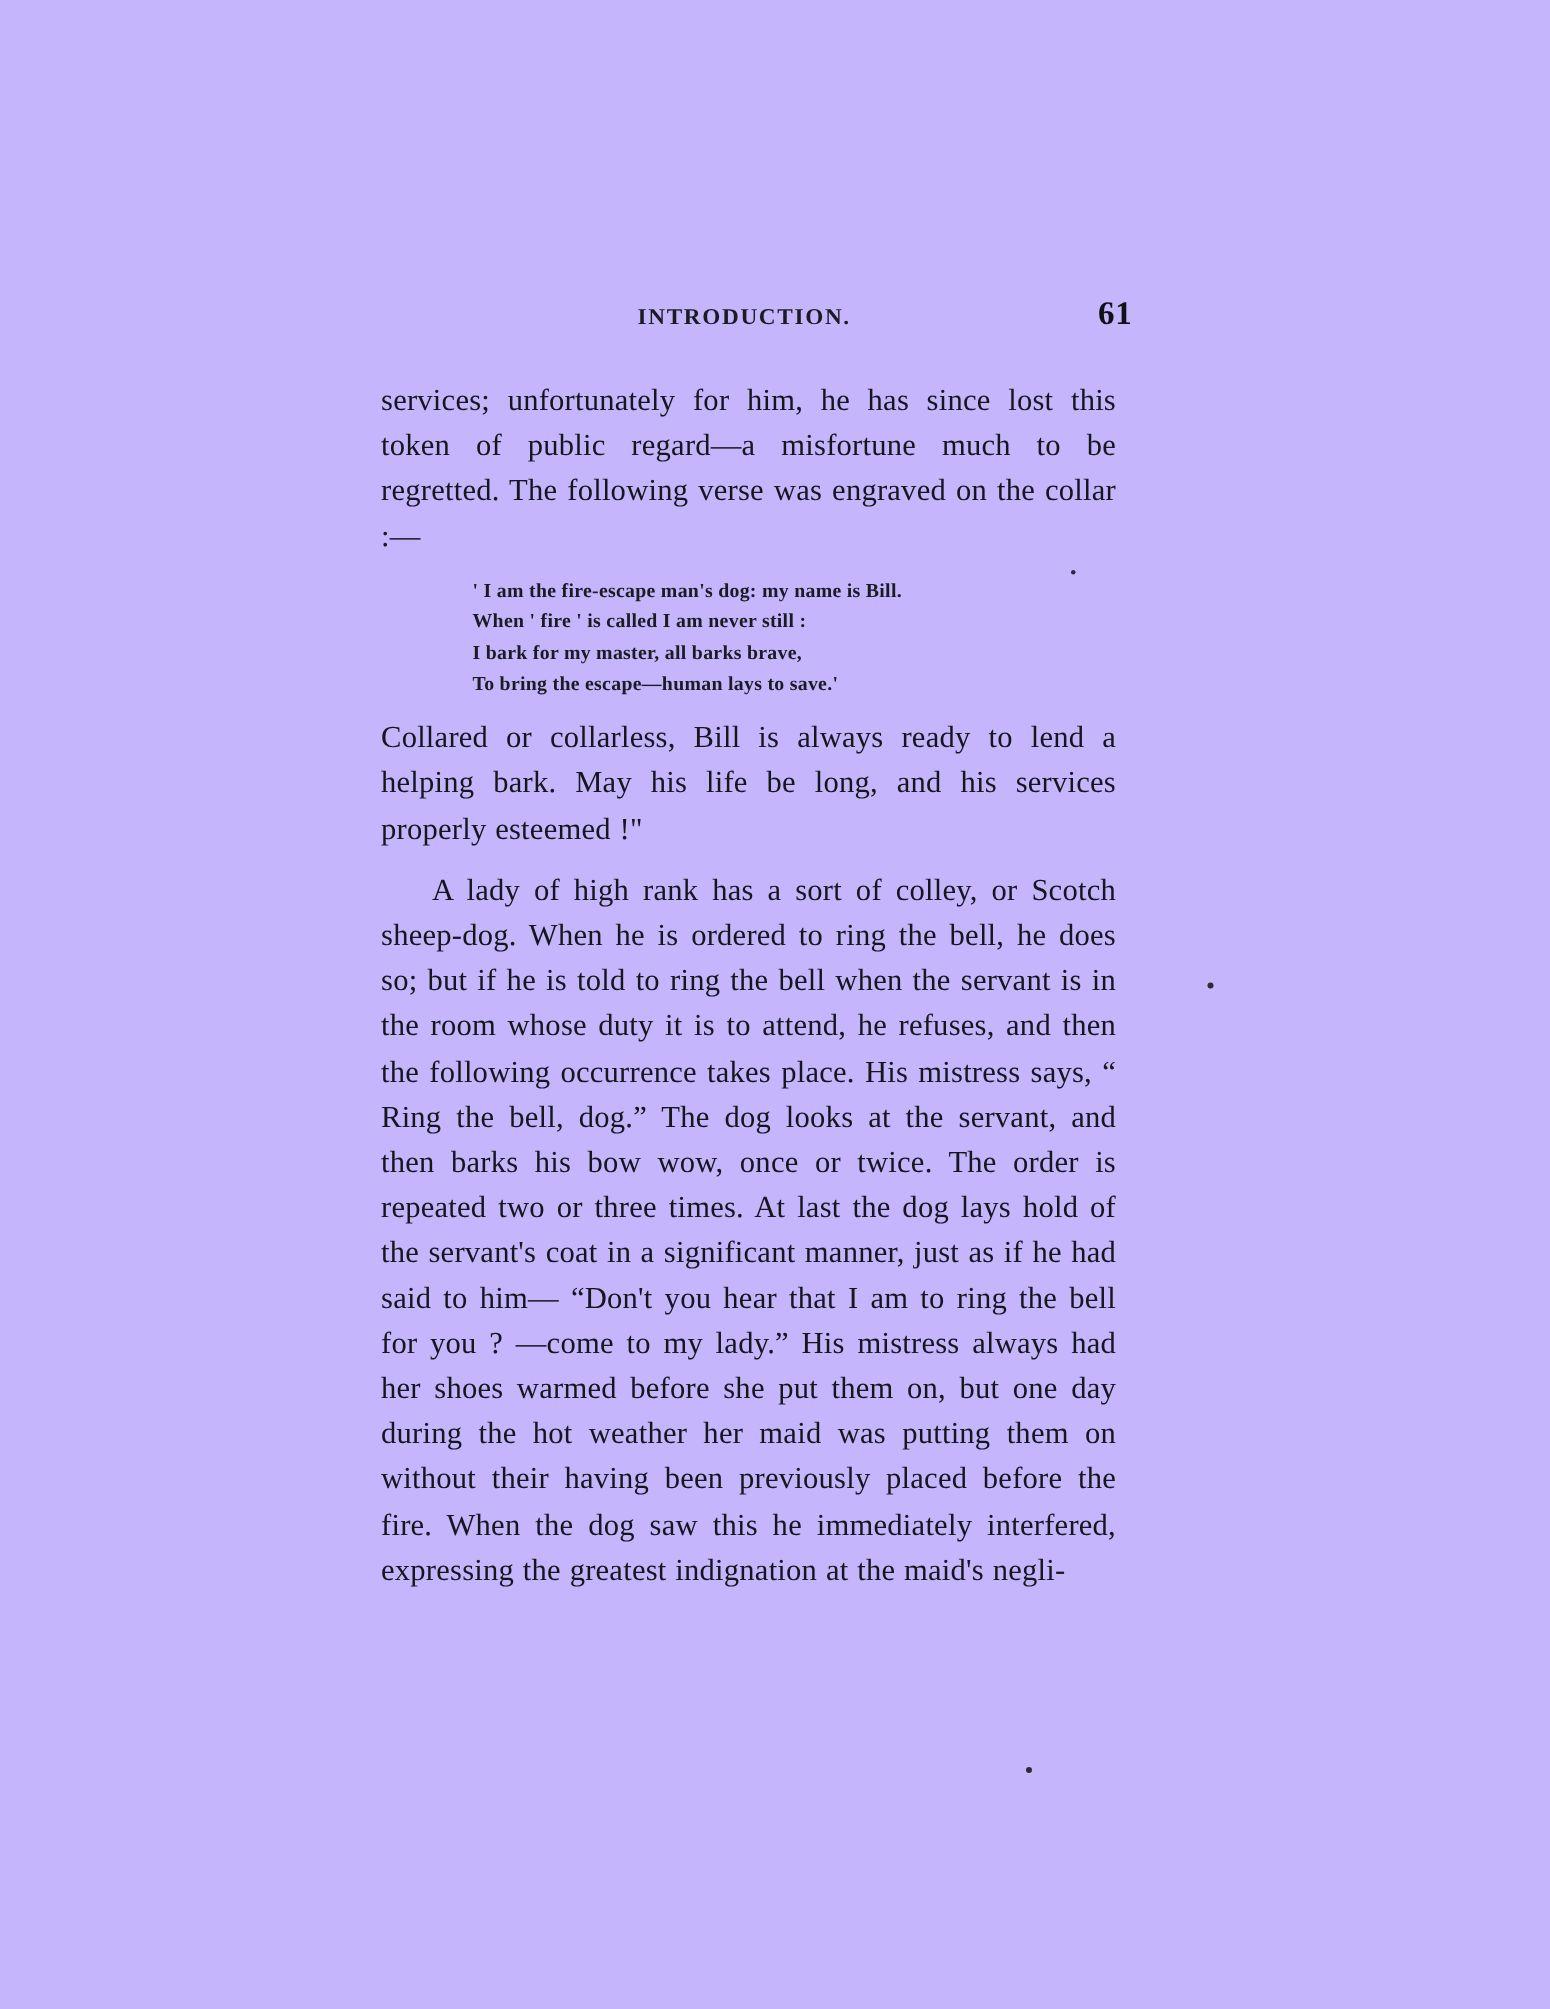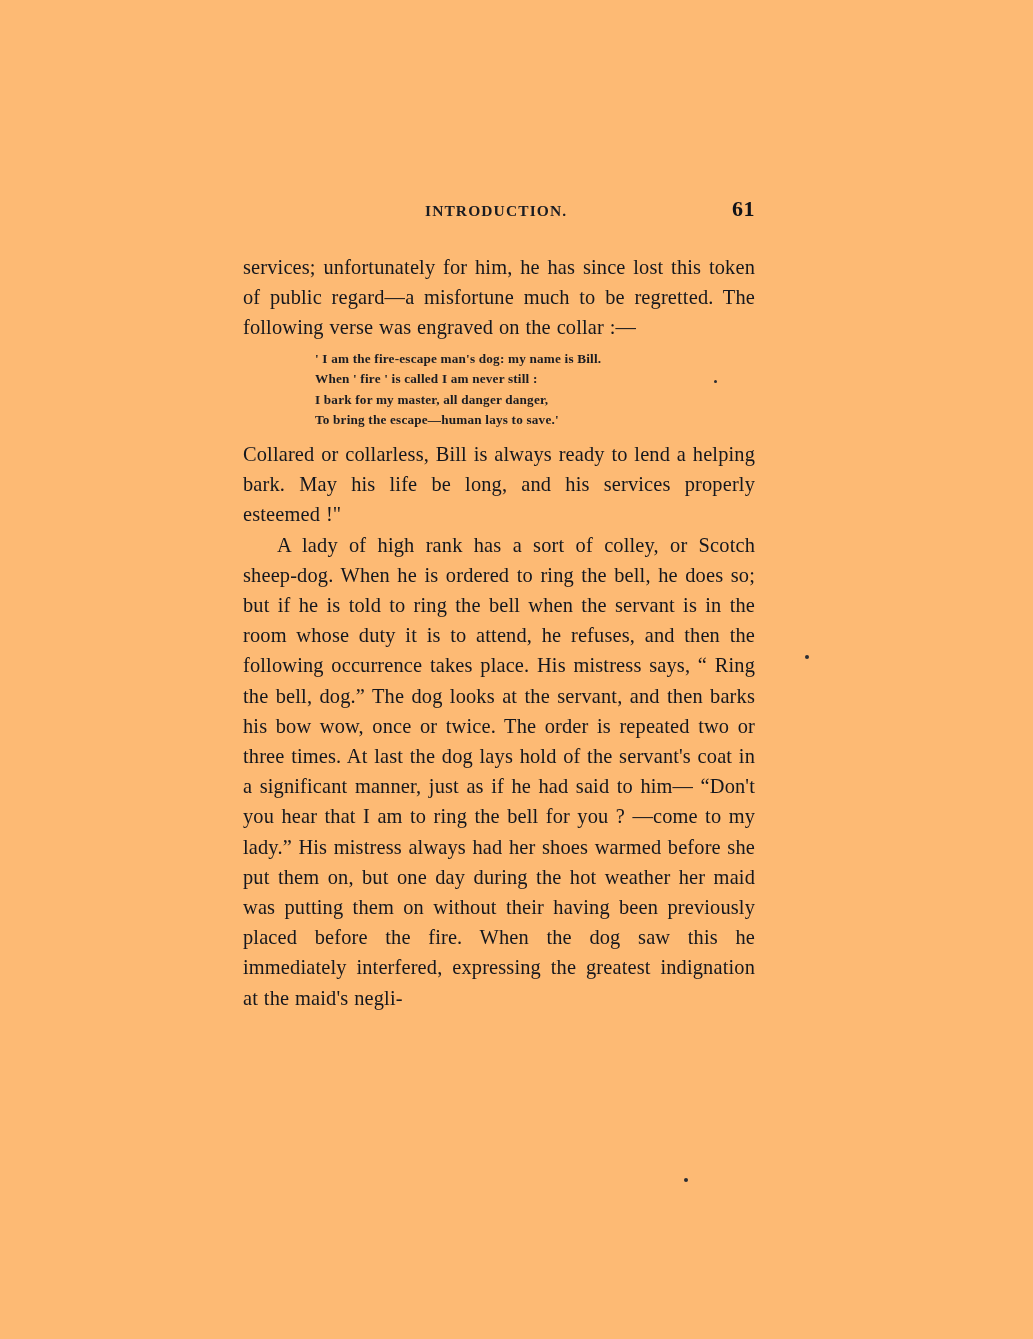--- a/index.html
+++ b/index.html
@@ -15,21 +15,21 @@
     color: #14161c;
     overflow: hidden;
   }
 
   .page {
     position: absolute;
     left: 0;
     top: 0;
     width: 1033px;
     height: 1339px;
-    background: #fdba74;
+    background: #c4b5fd;
   }
 
   .content {
     position: absolute;
     left: 243px;
     top: 196px;
     width: 512px;
   }
 
   .running-head {
@@ -53,21 +53,21 @@
 
   .folio {
     font-family: "Liberation Serif", serif;
     font-size: 22px;
     font-weight: 700;
     color: #101218;
     letter-spacing: 0.5px;
   }
 
   p.body-par {
-    margin: 0;
+    margin: 11px;
     font-size: 20.4px;
     line-height: 30.2px;
     text-align: justify;
     text-justify: inter-word;
     color: #15171d;
     letter-spacing: 0.15px;
     word-spacing: 0.6px;
   }
 
   p.indent {
@@ -114,21 +114,21 @@
     <div class="running-head">
       <span class="head-title">INTRODUCTION.</span>
       <span class="folio">61</span>
     </div>
 
     <p class="body-par">services; unfortunately for him, he has since lost this token of public regard—a misfortune much to be regretted.   The following verse was engraved on the collar :—</p>
 
     <div class="verse">
       <div>' I am the fire-escape man's dog: my name is Bill.</div>
       <div>When ' fire ' is called I am never still :</div>
-      <div>I bark for my master, all danger danger,</div>
+      <div>I bark for my master, all barks brave,</div>
       <div>To bring the escape—human lays to save.'</div>
     </div>
 
     <p class="body-par">Collared or collarless, Bill is always ready to lend a helping bark.   May his life be long, and his services properly esteemed !"</p>
 
 
     <p class="body-par indent">A lady of high rank has a sort of colley, or Scotch sheep-dog.   When he is ordered to ring the bell, he does so; but if he is told to ring the bell when the servant is in the room whose duty it is to attend, he refuses, and then the following occurrence takes place. His mistress says, “ Ring the bell, dog.”   The dog looks at the servant, and then barks his bow wow, once or twice.   The order is repeated two or three times. At last the dog lays hold of the servant's coat in a significant manner, just as if he had said to him— “Don't you hear that I am to ring the bell for you ? —come to my lady.”   His mistress always had her shoes warmed before she put them on, but one day during the hot weather her maid was putting them on without their having been previously placed before the fire.   When the dog saw this he immediately interfered, expressing the greatest indignation at the maid's negli-</p>
 
   </div>
 </div>

